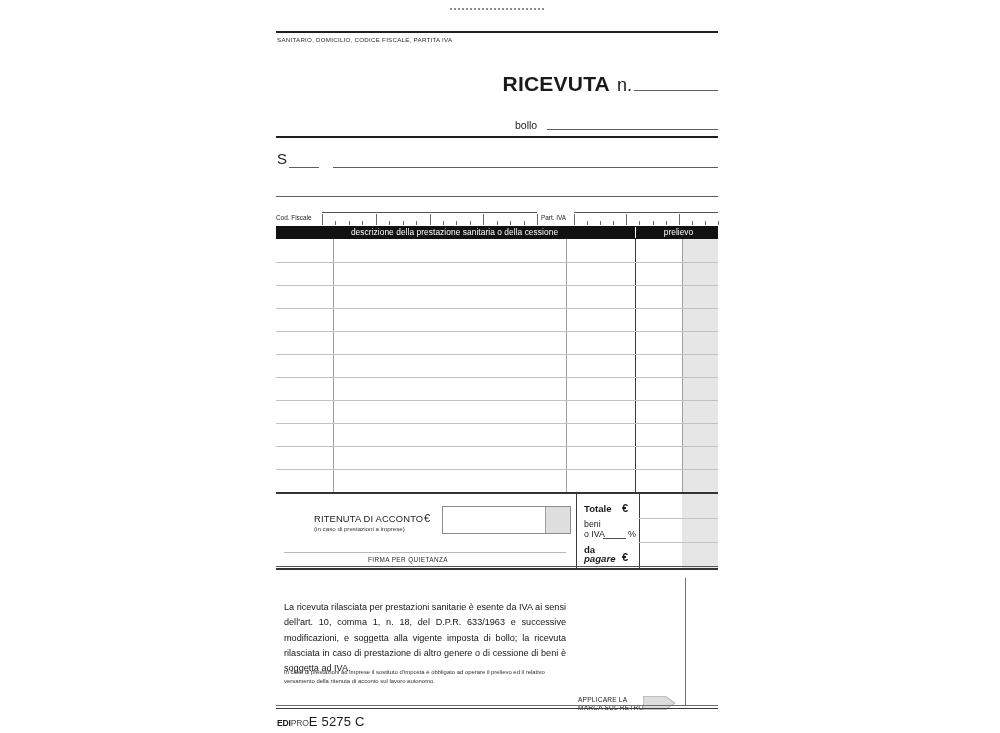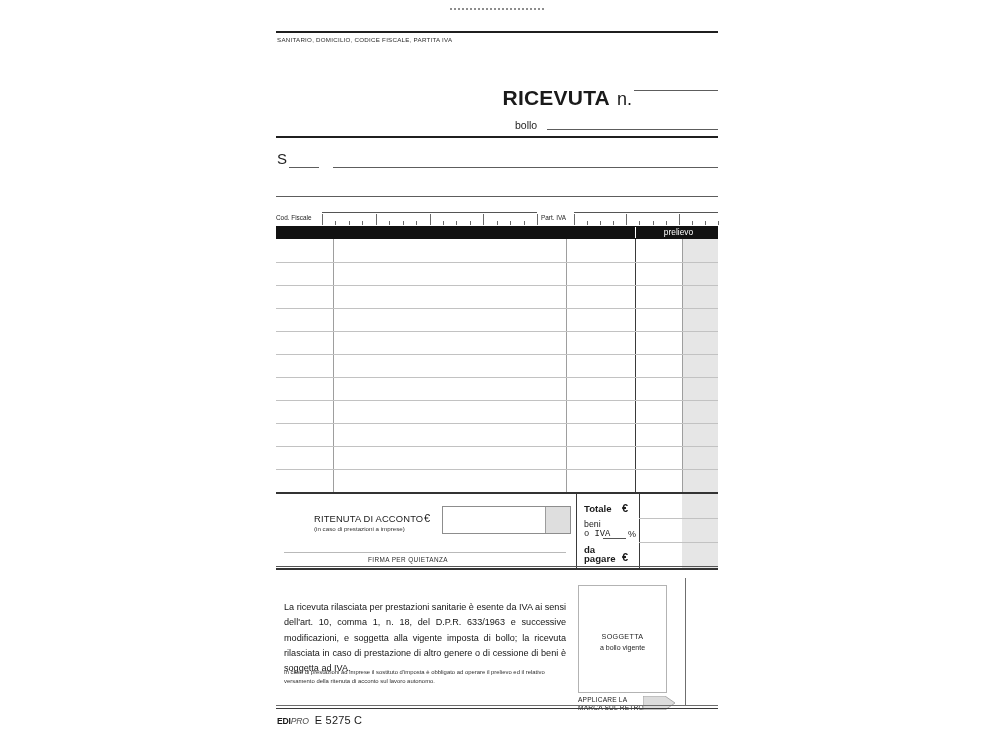--- a/index.html
+++ b/index.html
@@ -57,21 +57,21 @@
   }
   #issuer-caption {
     left: 1px; top: 36px;
     font-size: 6.2px;
     letter-spacing: .25px;
     color: #2a2a2a;
     white-space: nowrap;
   }
 
   #title-block {
-    left: 0; top: 84px; width: 442px; height: 26px; text-decoration: underline;
+    left: 0; top: 70px; width: 442px; height: 26px; text-decoration: underline;
   }
   #title-text {
     position: absolute;
     right: 108px;
     bottom: 0;
     font-size: 21px;
     font-weight: bold;
     letter-spacing: .2px;
     white-space: nowrap;
   }
@@ -302,25 +302,25 @@
   }
   .tot-label.reg { font-weight: normal; font-size: 8.8px; }
   .tot-eur {
     position: absolute;
     font-size: 11px;
     font-weight: bold;
   }
   #lbl-totale  { left: 8px;  top: 9px; }
   #eur-totale  { left: 46px; top: 8px; }
   #lbl-bollo   { left: 8px;  top: 25px; }
-  #lbl-oiva    { left: 8px;  top: 35px; font-family: Liberation Mono, monospace; }
+  #lbl-oiva    { left: 8px;  top: 35px; }
   #iva-line    { position:absolute; left: 27px; top: 44px; width: 23px; height: 1px; background:#555; }
   #lbl-pct     { position: absolute; left: 52px; top: 35px; font-size: 9px; }
   #lbl-da      { left: 8px;  top: 50px; }
-  #lbl-pagare  { left: 8px;  top: 59px; }
+  #lbl-pagare  { left: 8px;  top: 59px; font-style: italic; }
   #eur-pagare  { left: 46px; top: 57px; }
 
   
   #notes-area {
     left: 0px; top: 578px; width: 442px; height: 128px;
   }
   #notes-divider {
     position: absolute;
     left: 409px; top: 0; bottom: 0;
     width: 1.2px;
@@ -400,27 +400,25 @@
     position: absolute;
     left: 1px; top: 714px;
     font-size: 8.6px;
     white-space: nowrap;
   }
   #brand-edi {
     font-weight: bold;
     letter-spacing: -.2px;
   }
   #brand-pro {
-    font-style: italic;
     letter-spacing: -.2px;
     color: #4a4a4a;
   }
   #brand-code {
-    font-size: 11px;
-    margin-left: 6px;
+    font-size: 13px;
     letter-spacing: .2px;
   }
 </style>
 </head>
 <body>
 
 <div id="page">
 
   <div id="perforation"></div>
 
@@ -479,20 +477,21 @@
           <div class="tk short" style="left: 78.5455px;"></div>
           <div class="tk short" style="left: 91.6364px;"></div>
           <div class="tk tall" style="left: 104.727px;"></div>
           <div class="tk short" style="left: 117.818px;"></div>
           <div class="tk short" style="left: 130.909px;"></div>
           <div class="tk short" style="left: 144px;"></div>
         </div>
     </div>
 
     <div class="abs" id="table-head">
+      <div id="head-desc">descrizione della prestazione sanitaria o della cessione</div>
       <div id="head-sep"></div>
       <div id="head-importo">prelievo</div>
     </div>
 
     <div class="abs" id="table-body">
       <div id="cents-col"></div>
       <div class="vline" style="left:57px;"></div>
       <div class="vline" style="left:290px;"></div>
       <div class="vline strong" style="left:359px;"></div>
       <div class="vline" style="left:406px;"></div>
@@ -546,24 +545,20 @@
       <div id="totals-bot-rule2"></div>
       <div id="totals-bot-rule"></div>
     </div>
 
     <div class="abs" id="notes-area">
       <div id="notes-divider"></div>
 
       <div id="legal-text">La ricevuta rilasciata per prestazioni sanitarie è esente da IVA ai sensi dell'art. 10, comma 1, n. 18, del D.P.R. 633/1963 e successive modificazioni, e soggetta alla vigente imposta di bollo; la ricevuta rilasciata in caso di prestazione di altro genere o di cessione di beni è soggetta ad IVA.</div>
       <div id="legal-note">In caso di prestazioni ad imprese il sostituto d'imposta è obbligato ad operare il prelievo ed il relativo versamento della ritenuta di acconto sul lavoro autonomo.</div>
 
-      <div id="stamp-box">
-        <div id="stamp-l1">SOGGETTA</div>
-        <div id="stamp-l2">a bollo vigente</div>
-      </div>
 
       <div id="applicare-l1">APPLICARE LA</div>
       <div id="applicare-l2">MARCA SUL RETRO</div>
 
       <svg id="arrow-shape" viewBox="0 0 32 14">
         <polygon points="0,0 22,0 32,7 22,14 0,14" fill="#dcdcdc" stroke="#9a9a9a" stroke-width="0.8"></polygon>
       </svg>
     </div>
 
     <div class="abs" id="footer-rule2"></div>

